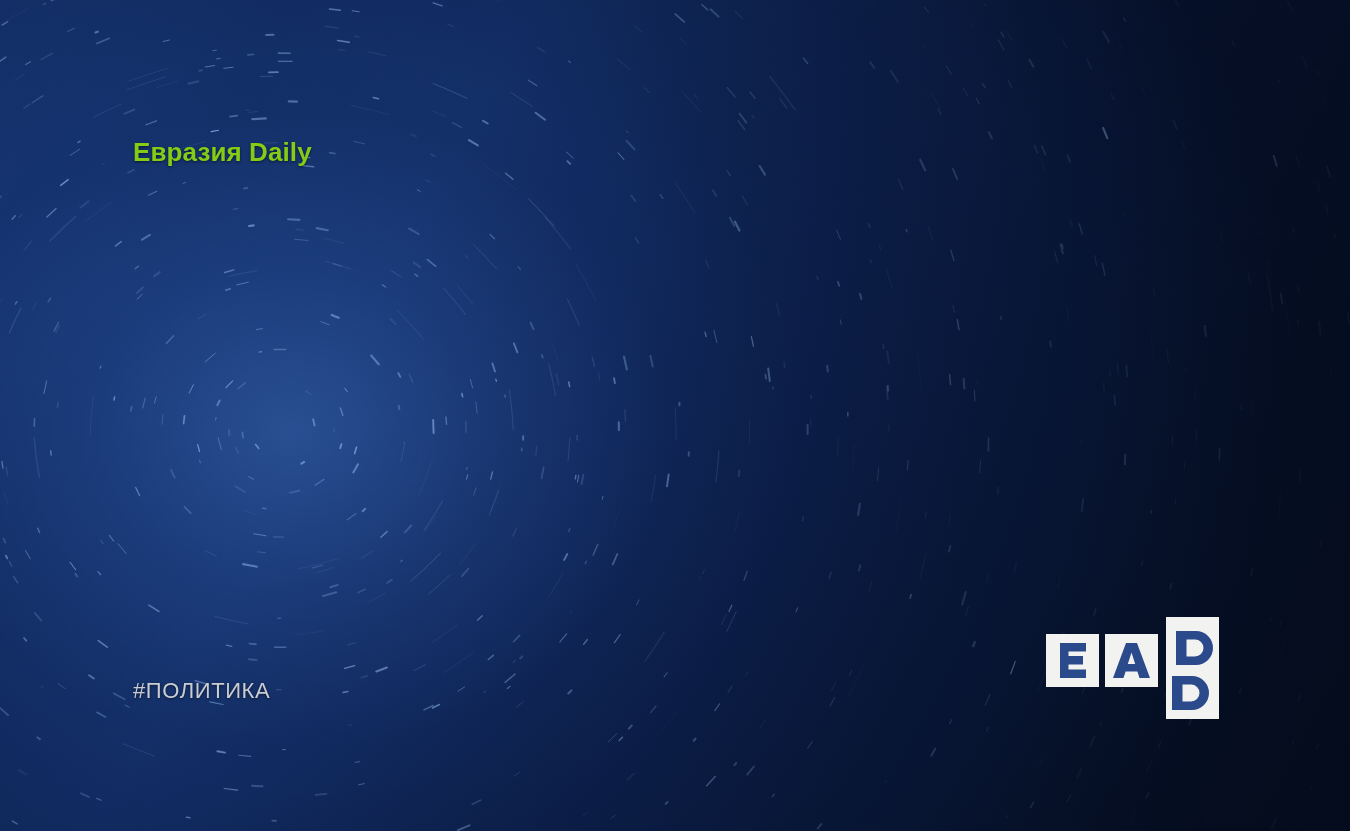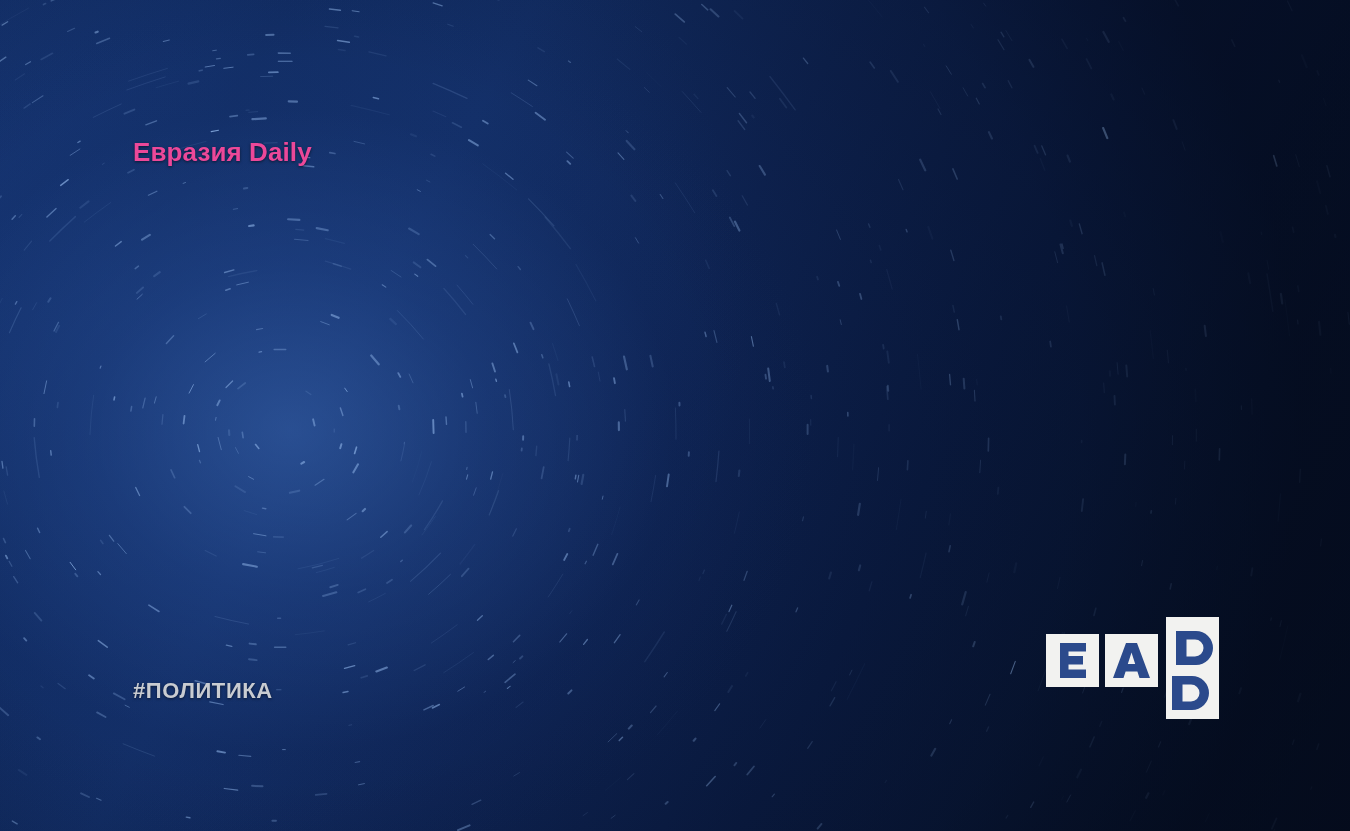--- a/index.html
+++ b/index.html
@@ -55,21 +55,21 @@
   
   #content { position: absolute; inset: 0; z-index: 2; }
 
   #brand {
     position: absolute;
     left: 133px;
     top: 137px;
     font-size: 26px;
     font-weight: bold;
     letter-spacing: 0.1px;
-    color: #ec4899;
+    color: #84cc16;
     text-shadow: 0 1px 3px rgba(0,0,0,0.55);
     white-space: nowrap;
   }
 
   #headline {
     position: absolute;
     left: 133px;
     top: 266px;
     width: 840px;
     font-size: 48px;
@@ -77,21 +77,21 @@
     font-weight: bold;
     color: #ffffff;
     text-shadow: 0 2px 6px rgba(0,0,0,0.45);
   }
 
   #hashtag {
     position: absolute;
     left: 133px;
     top: 678px;
     font-size: 22px;
-    font-weight: bold;
+    font-weight: normal;
     letter-spacing: 0.6px;
     color: #c9ccd1;
     text-shadow: 0 1px 3px rgba(0,0,0,0.5);
     white-space: nowrap;
   }
 
   
   #logo-mark {
     position: absolute;
     left: 1046px;

